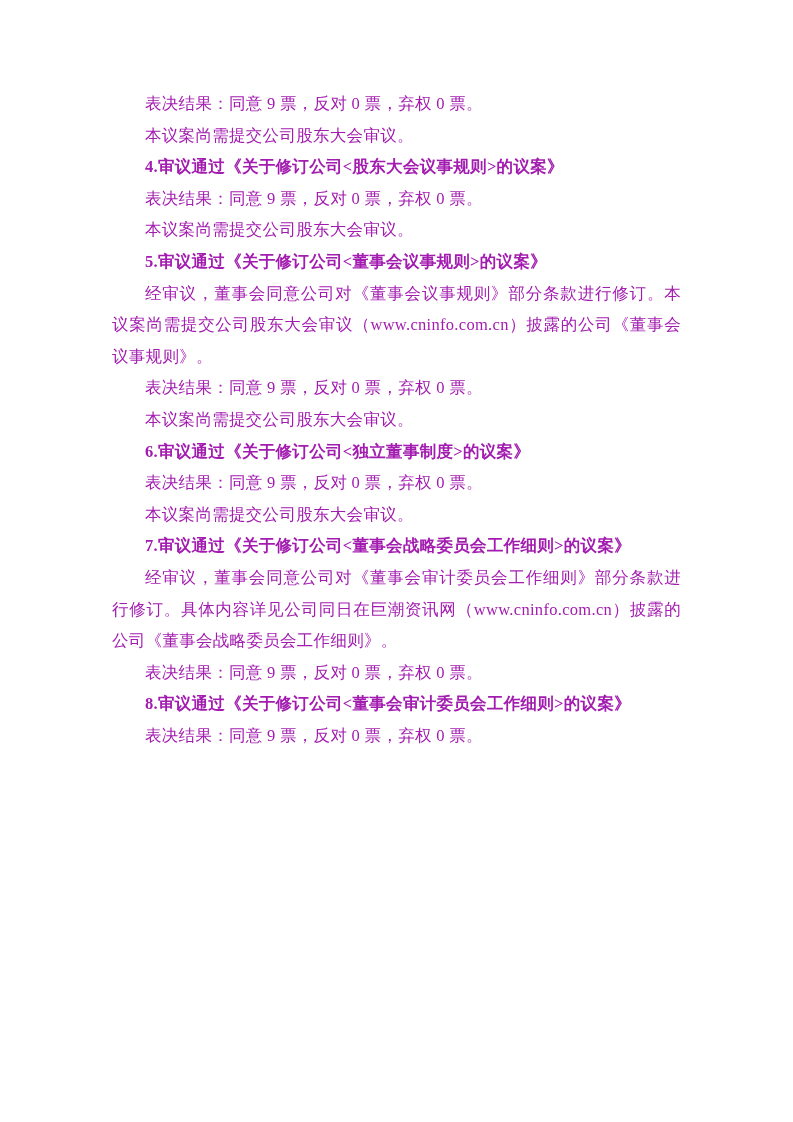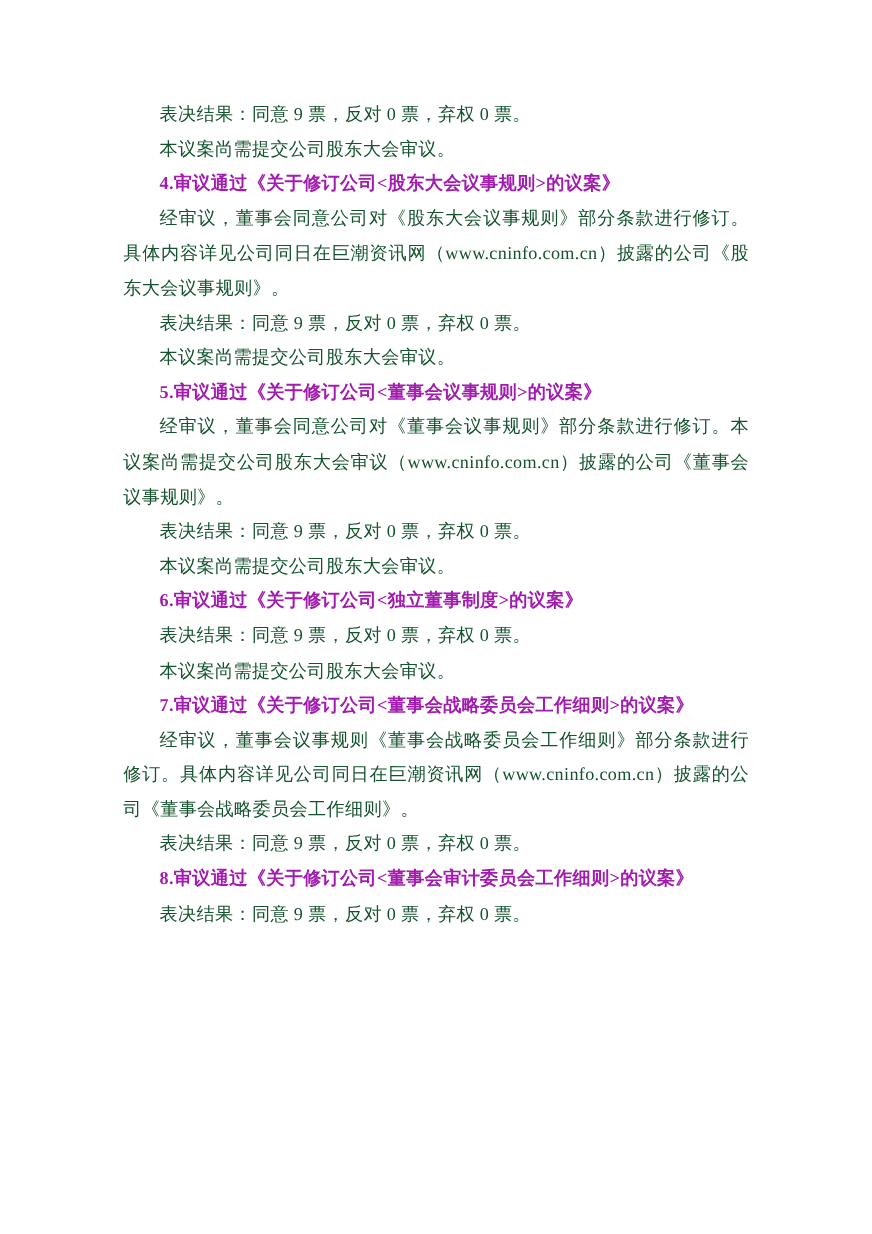--- a/index.html
+++ b/index.html
@@ -14,47 +14,46 @@
     background: #ffffff;
     box-sizing: border-box;
     padding: 88px 112px 0 112px;
     overflow: hidden;
   }
   .doc-body p {
     margin: 0;
     font-family: "Liberation Serif", "DejaVu Serif", serif;
     font-size: 16.5px;
     line-height: 31.6px;
-    color: #14532d;
+    color: #a21caf;
     text-indent: 2em;
     text-align: justify;
     letter-spacing: 0.3px;
   }
   .doc-body p.heading {
     font-weight: bold;
     color: #a21caf;
   }
 </style>
 </head>
 <body>
 
 <div class="page">
   <div class="doc-body">
     <p>表决结果：同意 9 票，反对 0 票，弃权 0 票。</p>
     <p>本议案尚需提交公司股东大会审议。</p>
     <p class="heading">4.审议通过《关于修订公司&lt;股东大会议事规则&gt;的议案》</p>
-    <p>经审议，董事会同意公司对《股东大会议事规则》部分条款进行修订。具体内容详见公司同日在巨潮资讯网（www.cninfo.com.cn）披露的公司《股东大会议事规则》。</p>
     <p>表决结果：同意 9 票，反对 0 票，弃权 0 票。</p>
     <p>本议案尚需提交公司股东大会审议。</p>
     <p class="heading">5.审议通过《关于修订公司&lt;董事会议事规则&gt;的议案》</p>
     <p>经审议，董事会同意公司对《董事会议事规则》部分条款进行修订。本议案尚需提交公司股东大会审议（www.cninfo.com.cn）披露的公司《董事会议事规则》。</p>
     <p>表决结果：同意 9 票，反对 0 票，弃权 0 票。</p>
     <p>本议案尚需提交公司股东大会审议。</p>
     <p class="heading">6.审议通过《关于修订公司&lt;独立董事制度&gt;的议案》</p>
     <p>表决结果：同意 9 票，反对 0 票，弃权 0 票。</p>
     <p>本议案尚需提交公司股东大会审议。</p>
     <p class="heading">7.审议通过《关于修订公司&lt;董事会战略委员会工作细则&gt;的议案》</p>
-    <p>经审议，董事会议事规则《董事会战略委员会工作细则》部分条款进行修订。具体内容详见公司同日在巨潮资讯网（www.cninfo.com.cn）披露的公司《董事会战略委员会工作细则》。</p>
+    <p>经审议，董事会同意公司对《董事会审计委员会工作细则》部分条款进行修订。具体内容详见公司同日在巨潮资讯网（www.cninfo.com.cn）披露的公司《董事会战略委员会工作细则》。</p>
     <p>表决结果：同意 9 票，反对 0 票，弃权 0 票。</p>
     <p class="heading">8.审议通过《关于修订公司&lt;董事会审计委员会工作细则&gt;的议案》</p>
     <p>表决结果：同意 9 票，反对 0 票，弃权 0 票。</p>
   </div>
 </div>
 
 </body></html>

